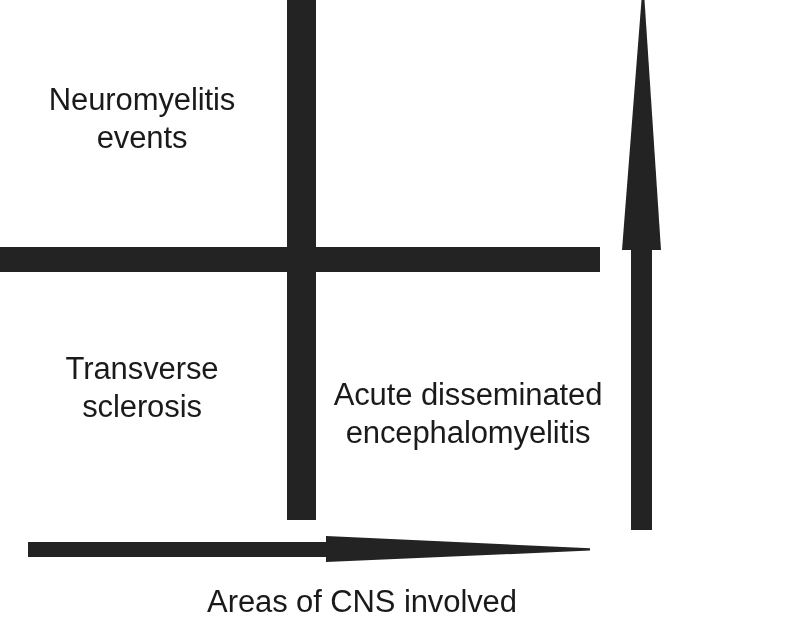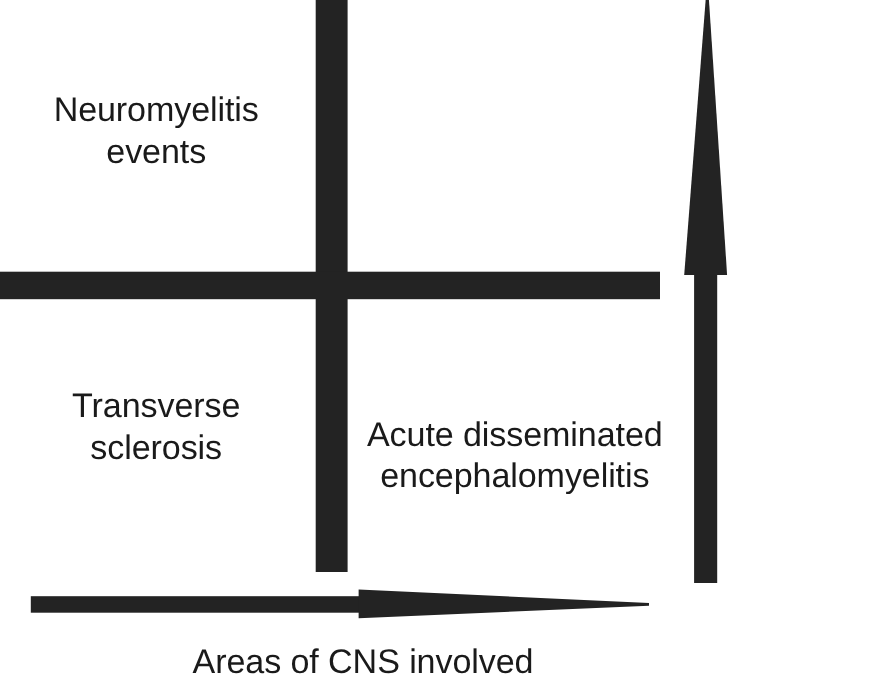--- a/index.html
+++ b/index.html
@@ -65,20 +65,21 @@
   #label-y-axis {
     left: 664px;
     top: 196px;
     width: 132px;
   }
   
   #label-x-axis {
     left: 0px;
     top: 583px;
     width: 660px;
+    padding-left: 32px;
   }
 </style>
 </head>
 <body>
 
 <div id="stage">
 
   <svg id="figure-svg" viewBox="0 0 796 625" xmlns="http://www.w3.org/2000/svg" aria-hidden="true">
 
     <rect x="287" y="0" width="29" height="520" fill="#232323"></rect>

